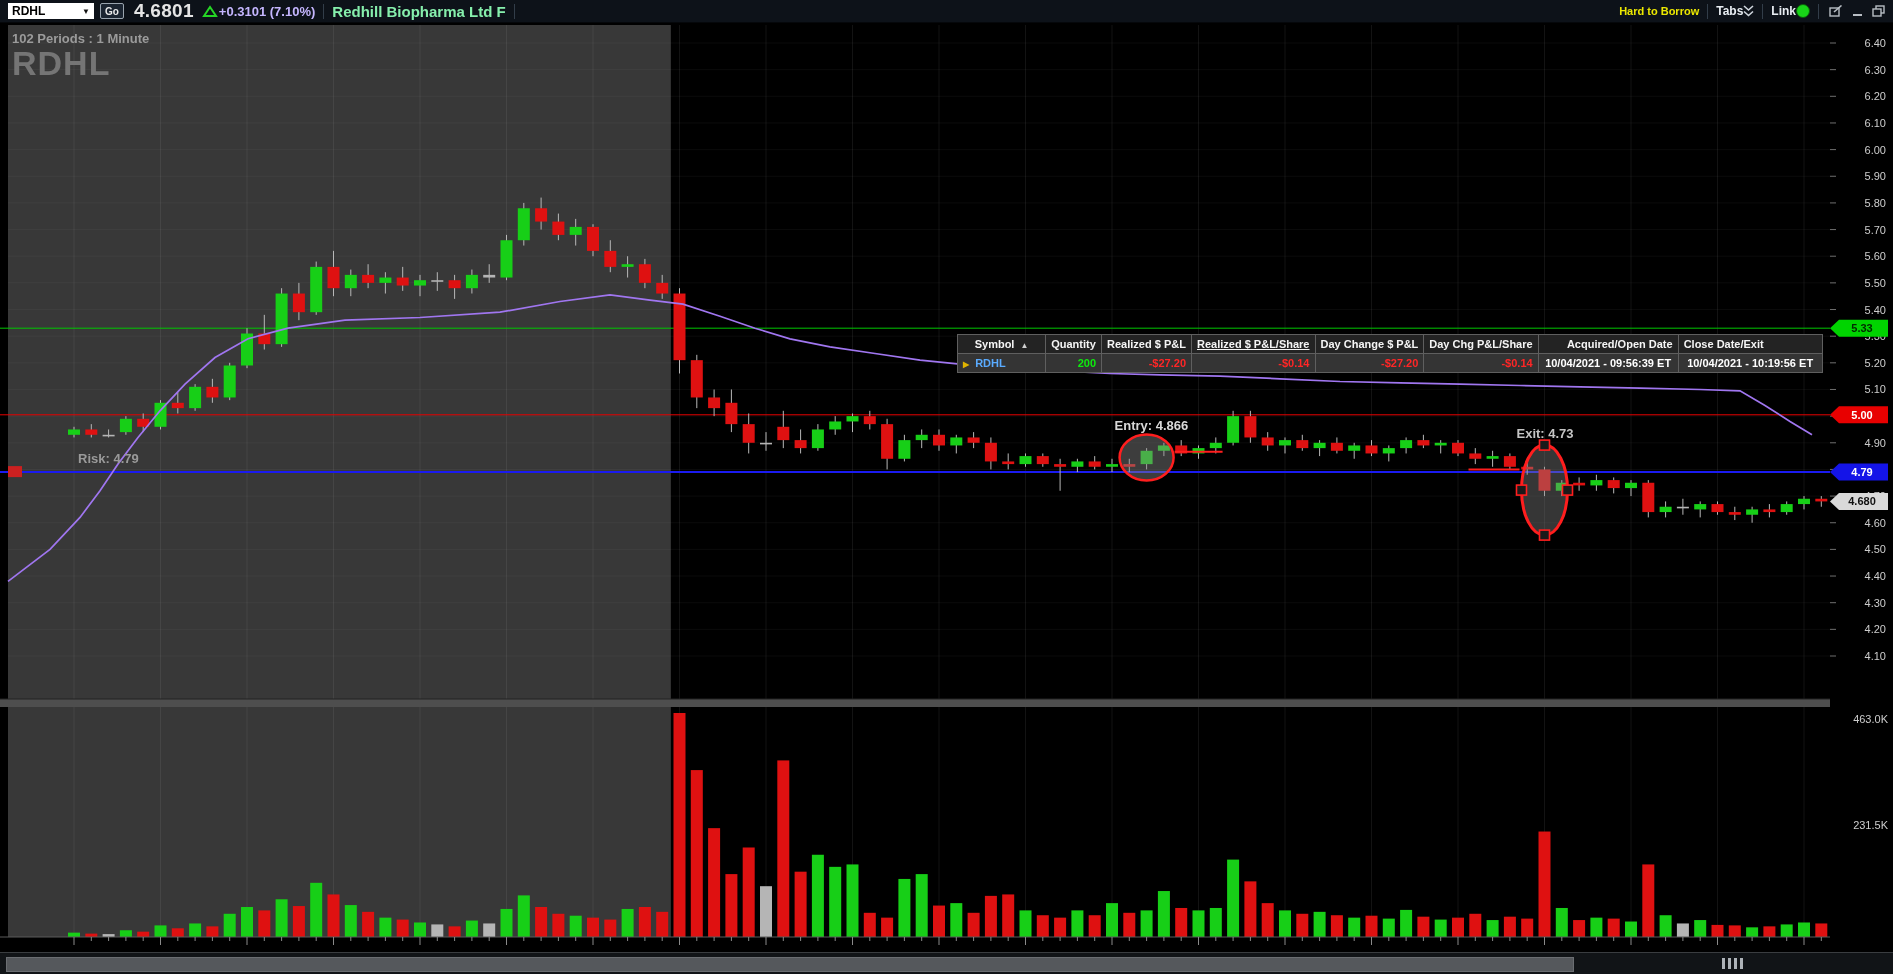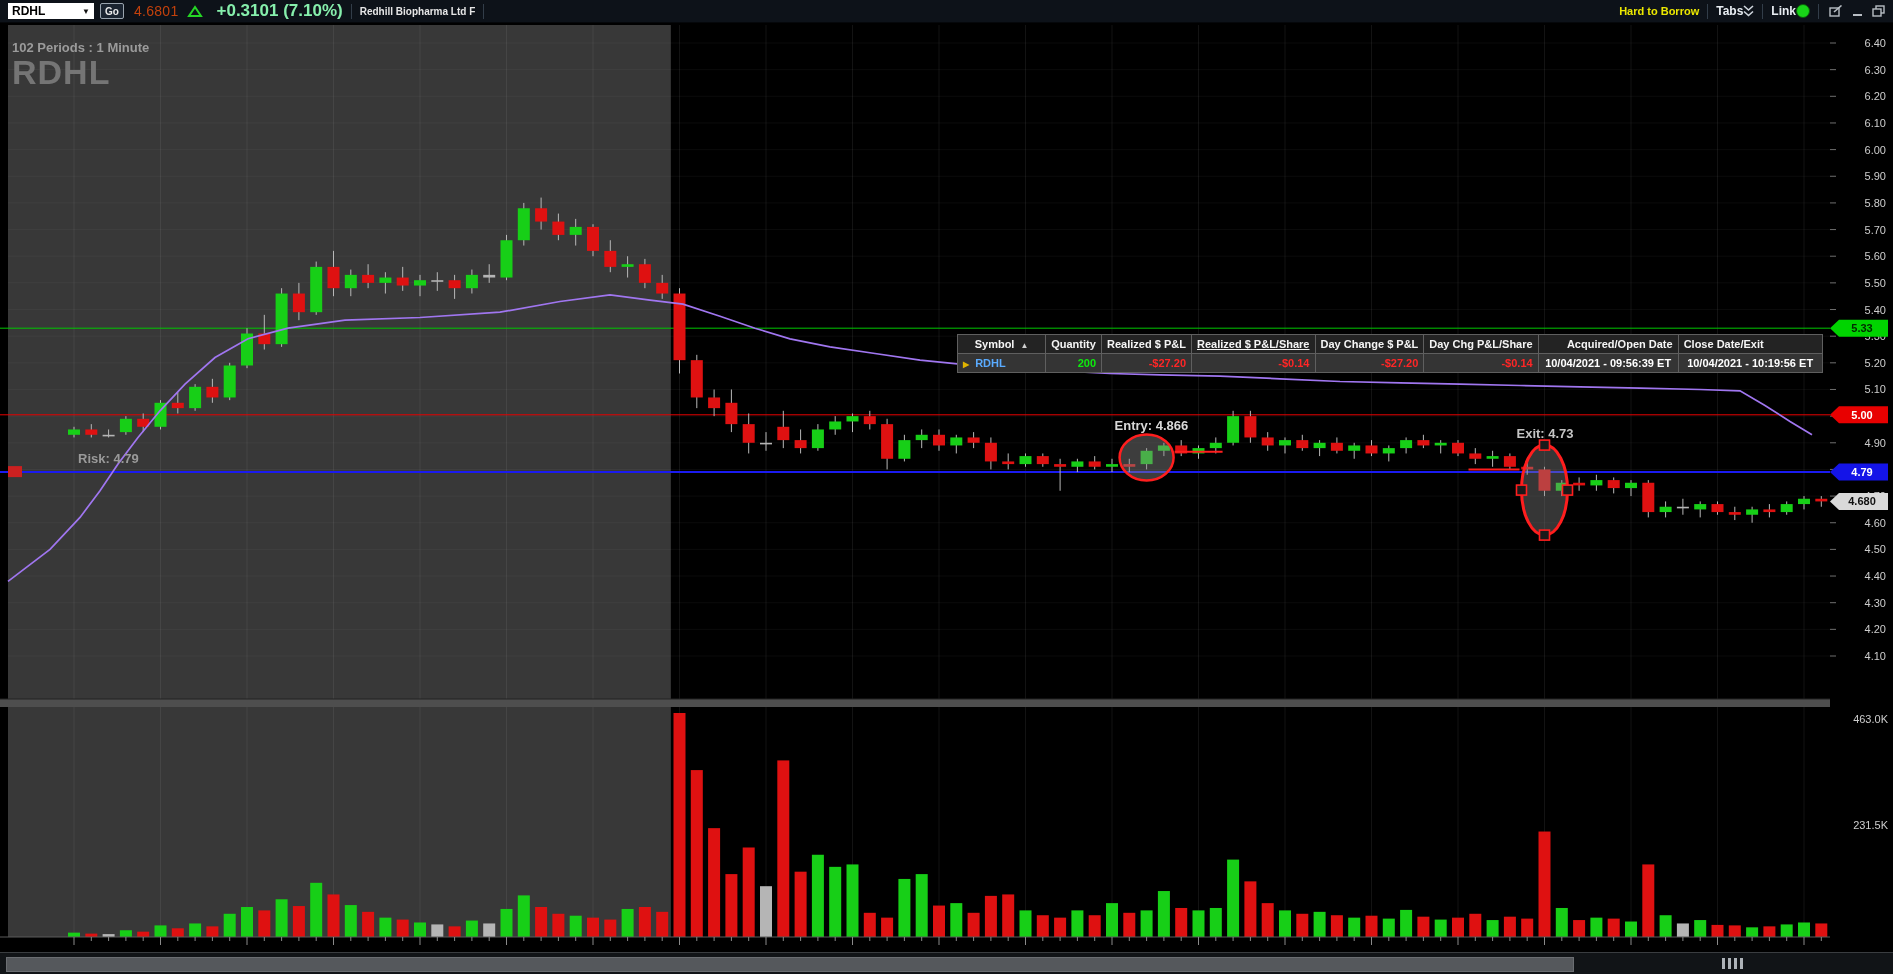--- a/index.html
+++ b/index.html
@@ -4,36 +4,36 @@
 <style>
   html,body{margin:0;padding:0;background:#000;}
   body{width:1893px;height:974px;overflow:hidden;font-family:"Liberation Sans",sans-serif;-webkit-font-smoothing:antialiased;}
   .window{width:1893px;height:974px;position:relative;background:#000;}
   
   .titlebar{height:22px;background:#0d1219;display:flex;align-items:center;position:relative;border-bottom:1px solid #05070a;}
   .symbol-box{margin-left:8px;width:78px;height:16px;background:#fff;display:flex;align-items:center;justify-content:space-between;padding:0 4px;cursor:pointer;}
   .symbol-box .symtext{color:#000;font-weight:bold;font-size:12px;}
   .symbol-box .caret{color:#111;font-size:8px;}
   .go-btn{margin-left:6px;height:16px;background:#1b2430;border:1px solid #9aa4ae;color:#e8e8e8;font-size:10px;font-weight:bold;line-height:13px;padding:0 4px;border-radius:2px;cursor:pointer;font-family:"Liberation Sans",sans-serif;}
-  .price{margin-left:10px;color:#c2410c;font-size:14px;font-weight:normal;letter-spacing:.3px;}
+  .price{margin-left:10px;color:#e5e5e5;font-size:19px;font-weight:bold;letter-spacing:.3px;}
   .tri-icon{margin-left:8px;margin-top:1px;}
-  .change{margin-left:14px;color:#86efac;font-size:17px;font-weight:bold;}
+  .change{margin-left:1px;color:#c4b5fd;font-size:13px;font-weight:bold;}
   .vsep{width:1px;height:15px;background:#323d49;margin:0 8px;display:inline-block;}
-  .company{color:#e5e5e5;font-size:10px;font-weight:bold;}
+  .company{color:#86efac;font-size:15px;font-weight:bold;}
   .tb-right{position:absolute;right:4px;top:0;height:22px;display:flex;align-items:center;}
   .htb{color:#ece800;font-size:11px;font-weight:bold;}
   .tabs-btn,.link-btn{display:flex;align-items:center;color:#e8edf2;font-size:12px;font-weight:bold;cursor:pointer;}
   .link-dot{width:12px;height:12px;border-radius:50%;background:#18d418;border:1px solid #0a5c0a;display:inline-block;}
   .winicons{display:flex;align-items:center;gap:9px;margin-left:2px;margin-right:4px;}
   .winicons svg{cursor:pointer;}
   
   .main{position:relative;width:1893px;height:952px;background:#000;}
   #chart-svg{display:block;}
   svg text{font-family:"Liberation Sans",sans-serif;}
-  .chart-info{position:absolute;left:12px;top:17px;z-index:3;pointer-events:none;}
+  .chart-info{position:absolute;left:12px;top:8px;z-index:3;pointer-events:none;}
   .periods{color:#9b9b9b;font-size:13px;font-weight:bold;}
   .watermark{color:#757575;font-size:34px;font-weight:bold;letter-spacing:1px;margin-top:-2px;}
   
   #positions-table{position:absolute;left:957px;top:311px;z-index:5;}
   #positions-table table{border-collapse:collapse;background:#2f2f2f;border:1px solid #8a8a8a;}
   #positions-table th,#positions-table td{border:1px solid #5f5f5f;font-size:11px;font-weight:bold;padding:1px 5px;white-space:nowrap;height:16px;}
   #positions-table th{background:#232323;color:#f5f5f5;}
   #positions-table td{background:#343434;color:#e8e8e8;}
   #positions-table .sort{font-size:8px;color:#cfcfcf;margin-left:6px;}
   #positions-table .expand{color:#e0b400;font-size:8px;margin-right:6px;}

